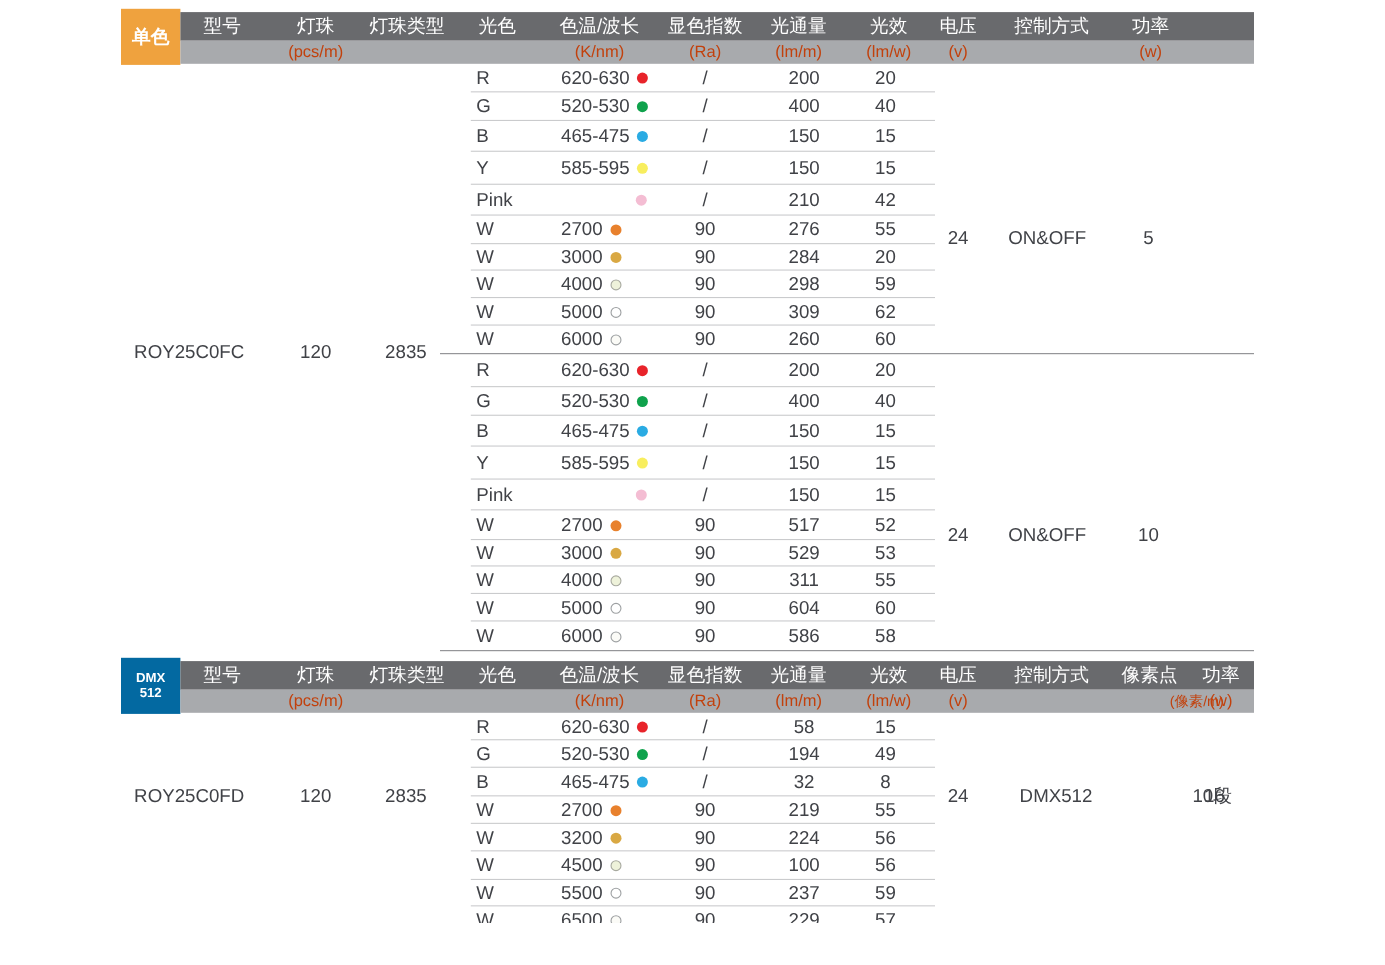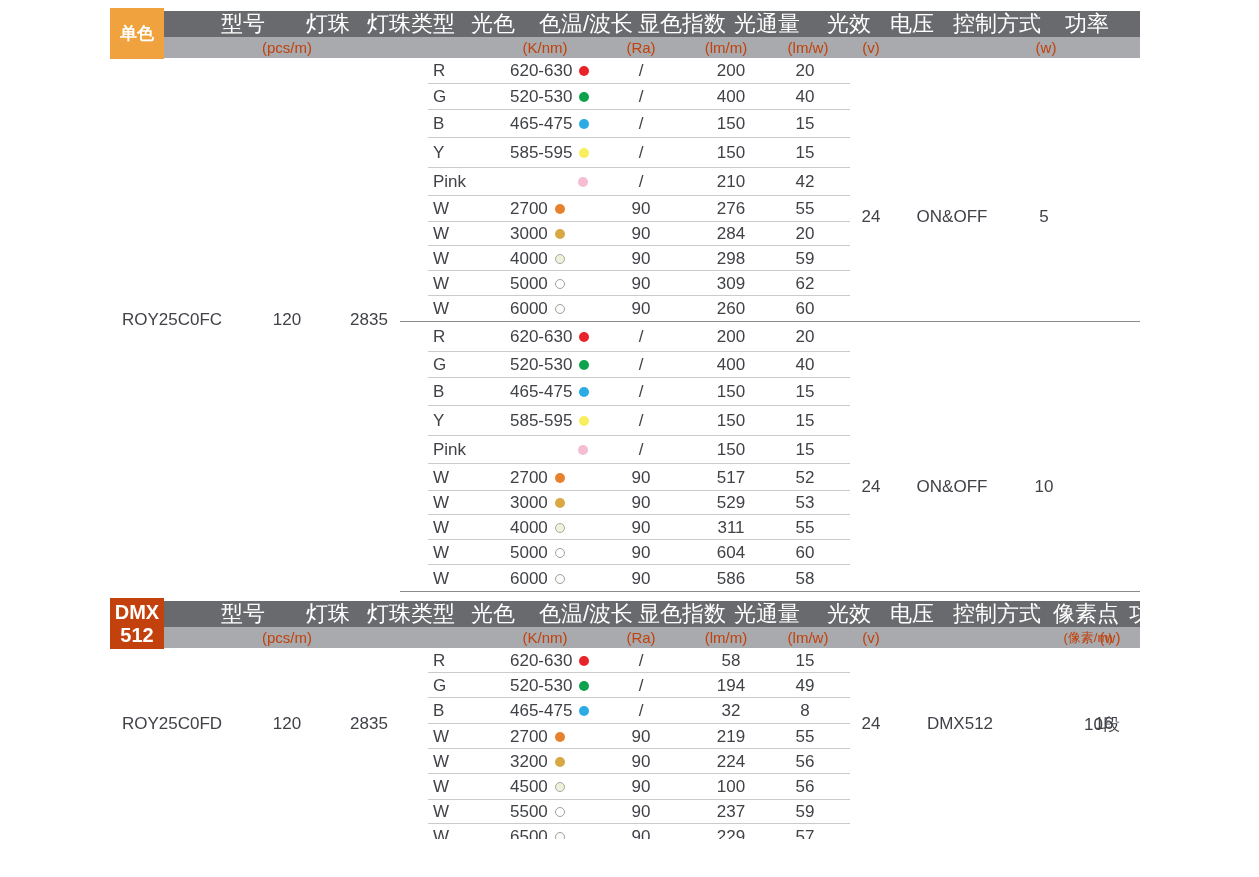--- a/index.html
+++ b/index.html
@@ -3,22 +3,22 @@
 <meta charset="utf-8">
 <style>
   html,body{margin:0;padding:0;background:#ffffff;}
   #page{position:relative;width:1259px;height:839px;background:#fff;overflow:hidden;
         font-family:"Liberation Sans","DejaVu Sans",sans-serif;color:#404247;border-radius:14px;}
   .tag{position:absolute;width:54px;height:51px;display:flex;flex-direction:column;
        align-items:center;justify-content:center;color:#fff;font-weight:bold;
        font-size:17px;line-height:1.15;text-align:center;}
   .band{position:absolute;height:26px;}
   .band2{position:absolute;height:21px;}
-  .hlab{position:absolute;transform:translateX(-50%);color:#fff;font-size:22px;
-        line-height:26px;white-space:nowrap;margin-left:41px;}
+  .hlab{position:absolute;transform:translateX(-50%);color:#fff;font-size:17px;
+        line-height:26px;white-space:nowrap;}
   .hunit{position:absolute;transform:translateX(-50%);color:#c2410c;font-size:15px;
          line-height:21px;white-space:nowrap;}
   .hunit.small{font-size:13px;}
   .tbody{position:absolute;left:110px;width:1030px;}
   .trow{position:relative;}
   .trow.sep::after{content:"";position:absolute;left:318px;width:422px;bottom:0;
         height:1px;background:#cacbcd;}
   .trow span{font-size:17px;color:#404247;}
   .c-color{position:absolute;left:323px;top:50%;transform:translateY(-50%);white-space:nowrap;}
   .c-cct{position:absolute;left:400px;top:50%;transform:translateY(-50%);
@@ -275,21 +275,21 @@
   <span class="mv" style="left:871px;top:217px">24</span>
   <span class="mv" style="left:952px;top:217px">ON&amp;OFF</span>
   <span class="mv" style="left:1044px;top:217px">5</span>
   <span class="mv" style="left:871px;top:487px">24</span>
   <span class="mv" style="left:952px;top:487px">ON&amp;OFF</span>
   <span class="mv" style="left:1044px;top:487px">10</span>
 
   <div class="hline" style="left:400px;top:321px;width:740px;"></div>
   <div class="hline" style="left:400px;top:591px;width:740px;"></div>
 
-  <div class="tag" style="left:110px;top:598px;background:#c2410c;font-size:20px;">
+  <div class="tag" style="left:110px;top:598px;background:#0369a1;font-size:12px;">
     <span>DMX</span>
     <span>512</span>
   </div>
   <div class="band" style="left:164px;top:601px;width:976px;background:#696a6d;"></div>
   <div class="band2" style="left:164px;top:627px;width:976px;background:#a8aaad;"></div>
 
   <span class="hlab" style="left:202px;top:601px">型号</span>
   <span class="hlab" style="left:287px;top:601px">灯珠</span>
   <span class="hlab" style="left:370px;top:601px">灯珠类型</span>
   <span class="hlab" style="left:452px;top:601px">光色</span>

